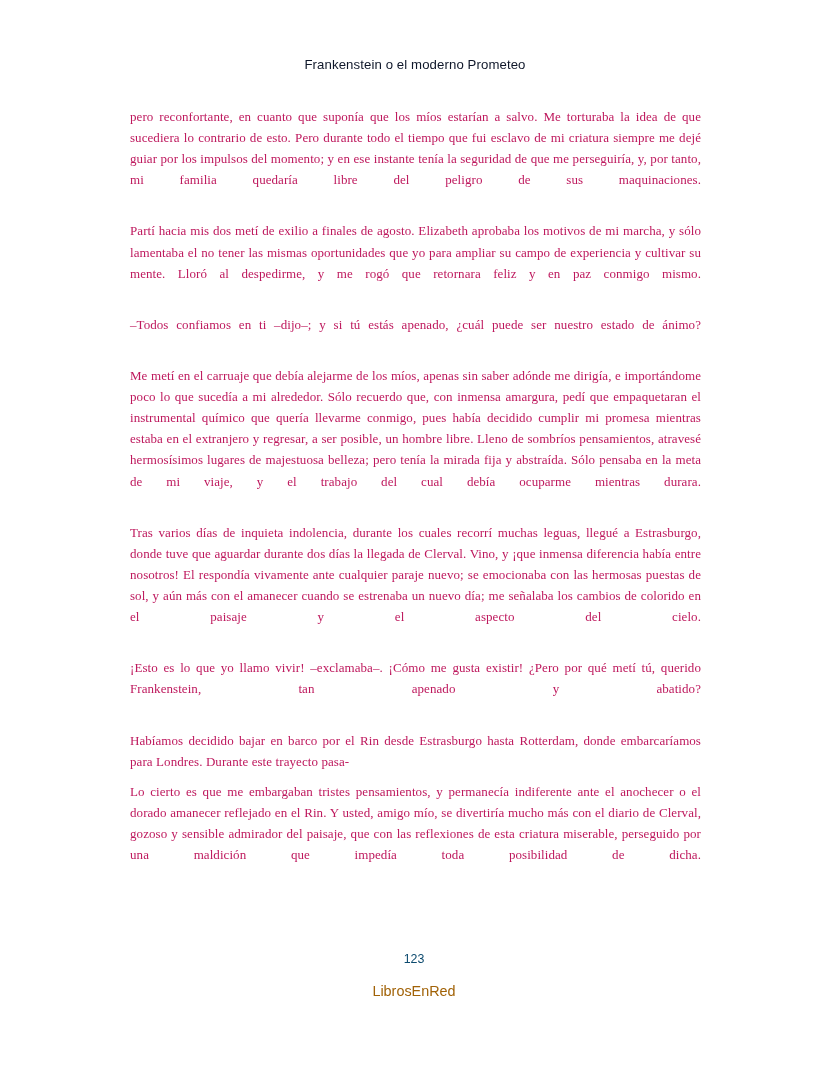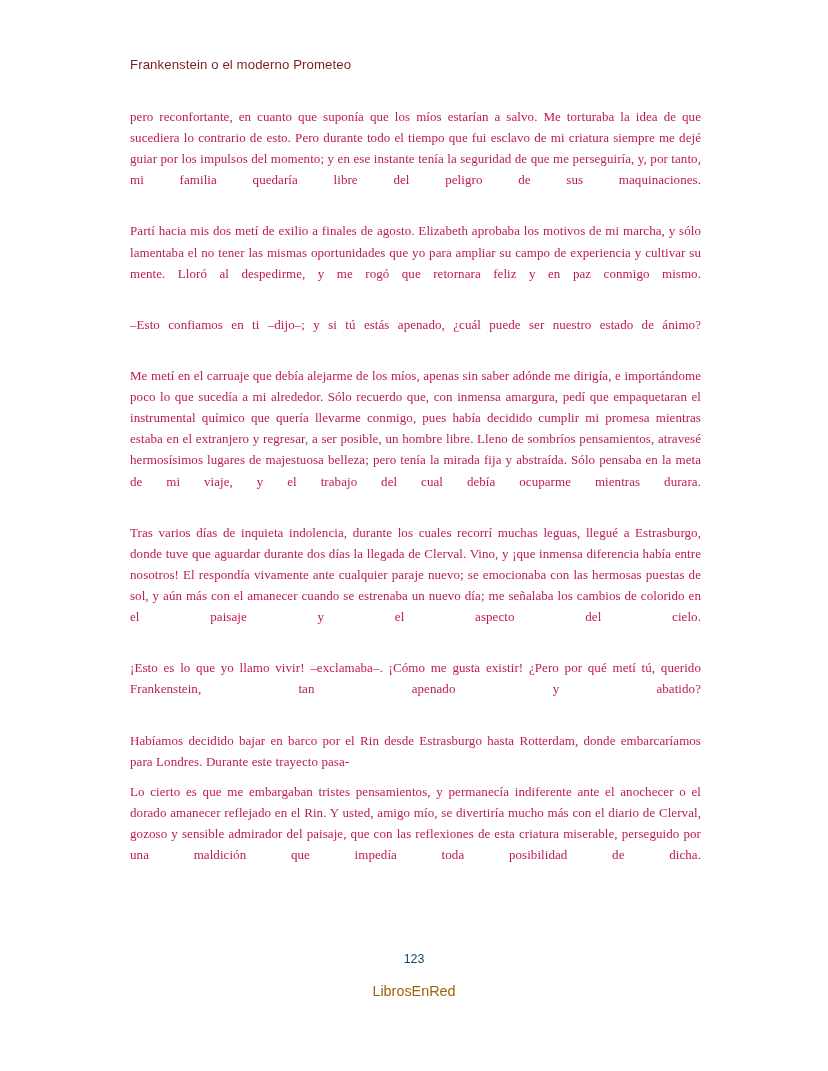--- a/index.html
+++ b/index.html
@@ -20,25 +20,25 @@
     overflow: hidden;
     box-sizing: border-box;
   }
 
   
   .running-header {
     position: absolute;
     top: 56px;
     left: 130px;
     width: 570px;
-    text-align: left;
+    text-align: center;
     font-size: 13.2px;
     line-height: 17px;
     letter-spacing: 0.1px;
-    color: #7f1d1d;
+    color: #0f172a;
     white-space: nowrap;
   }
 
   
   .text-block {
     position: absolute;
     top: 106px;
     left: 130px;
     width: 571px;
   }
@@ -95,21 +95,21 @@
 </head>
 <body>
 
 <div class="page">
 
   <div class="running-header">Frankenstein o el moderno Prometeo</div>
 
   <div class="text-block">
     <p class="para">pero reconfortante, en cuanto que suponía que los míos estarían a salvo. Me torturaba la idea de que sucediera lo contrario de esto. Pero durante todo el tiempo que fui esclavo de mi criatura siempre me dejé guiar por los impulsos del momento; y en ese instante tenía la seguridad de que me perseguiría, y, por tanto, mi familia quedaría libre del peligro de sus maquinaciones.</p>
     <p class="para">Partí hacia mis dos metí de exilio a finales de agosto. Elizabeth aprobaba los motivos de mi marcha, y sólo lamentaba el no tener las mismas oportunidades que yo para ampliar su campo de experiencia y cultivar su mente. Lloró al despedirme, y me rogó que retornara feliz y en paz conmigo mismo.</p>
-    <p class="para">–Esto confiamos en ti –dijo–; y si tú estás apenado, ¿cuál puede ser nuestro estado de ánimo?</p>
+    <p class="para">–Todos confiamos en ti –dijo–; y si tú estás apenado, ¿cuál puede ser nuestro estado de ánimo?</p>
     <p class="para">Me metí en el carruaje que debía alejarme de los míos, apenas sin saber adónde me dirigía, e importándome poco lo que sucedía a mi alrededor. Sólo recuerdo que, con inmensa amargura, pedí que empaquetaran el instrumental químico que quería llevarme conmigo, pues había decidido cumplir mi promesa mientras estaba en el extranjero y regresar, a ser posible, un hombre libre. Lleno de sombríos pensamientos, atravesé hermosísimos lugares de majestuosa belleza; pero tenía la mirada fija y abstraída. Sólo pensaba en la meta de mi viaje, y el trabajo del cual debía ocuparme mientras durara.</p>
     <p class="para">Tras varios días de inquieta indolencia, durante los cuales recorrí muchas leguas, llegué a Estrasburgo, donde tuve que aguardar durante dos días la llegada de Clerval. Vino, y ¡que inmensa diferencia había entre nosotros! El respondía vivamente ante cualquier paraje nuevo; se emocionaba con las hermosas puestas de sol, y aún más con el amanecer cuando se estrenaba un nuevo día; me señalaba los cambios de colorido en el paisaje y el aspecto del cielo.</p>
     <p class="para">¡Esto es lo que yo llamo vivir! –exclamaba–. ¡Cómo me gusta existir! ¿Pero por qué metí tú, querido Frankenstein, tan apenado y abatido?</p>
     <p class="para runs-on">Habíamos decidido bajar en barco por el Rin desde Estrasburgo hasta Rotterdam, donde embarcaríamos para Londres. Durante este trayecto pasa-</p>
     <p class="para">Lo cierto es que me embargaban tristes pensamientos, y permanecía indiferente ante el anochecer o el dorado amanecer reflejado en el Rin. Y usted, amigo mío, se divertiría mucho más con el diario de Clerval, gozoso y sensible admirador del paisaje, que con las reflexiones de esta criatura miserable, perseguido por una maldición que impedía toda posibilidad de dicha.</p>
   </div>
 
   <div class="folio">123</div>
 
   <div class="imprint">LibrosEnRed</div>

